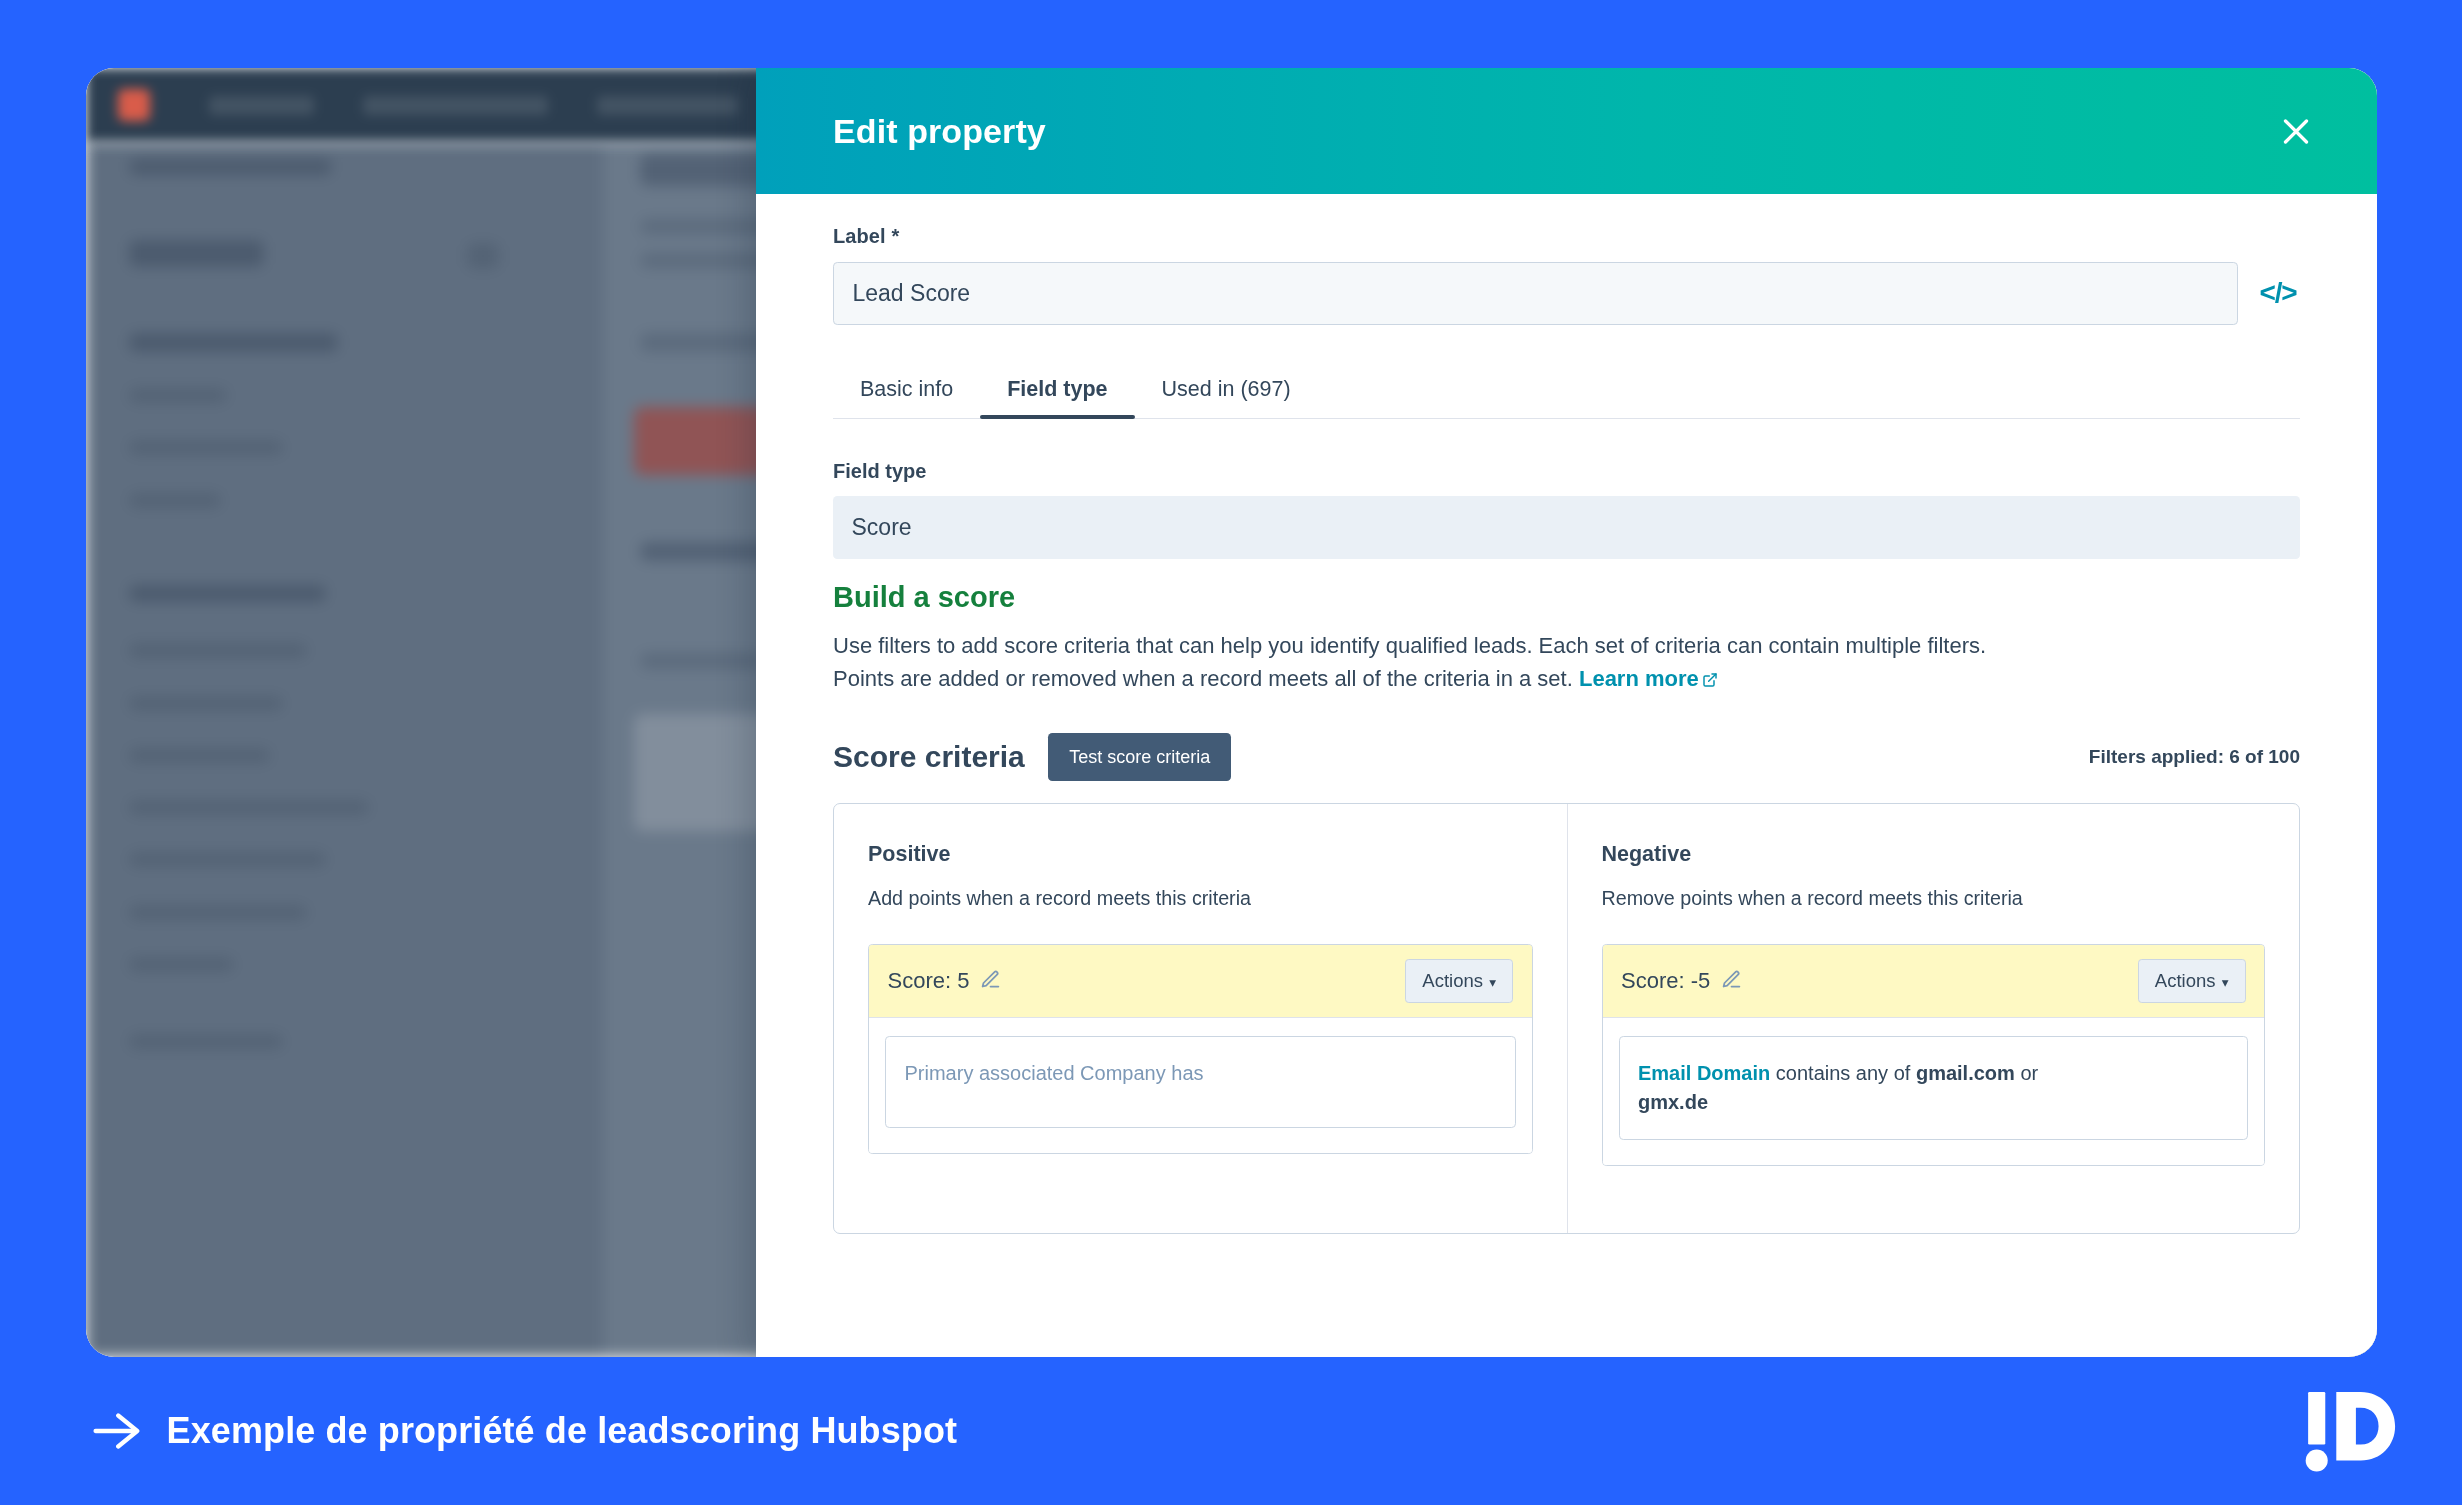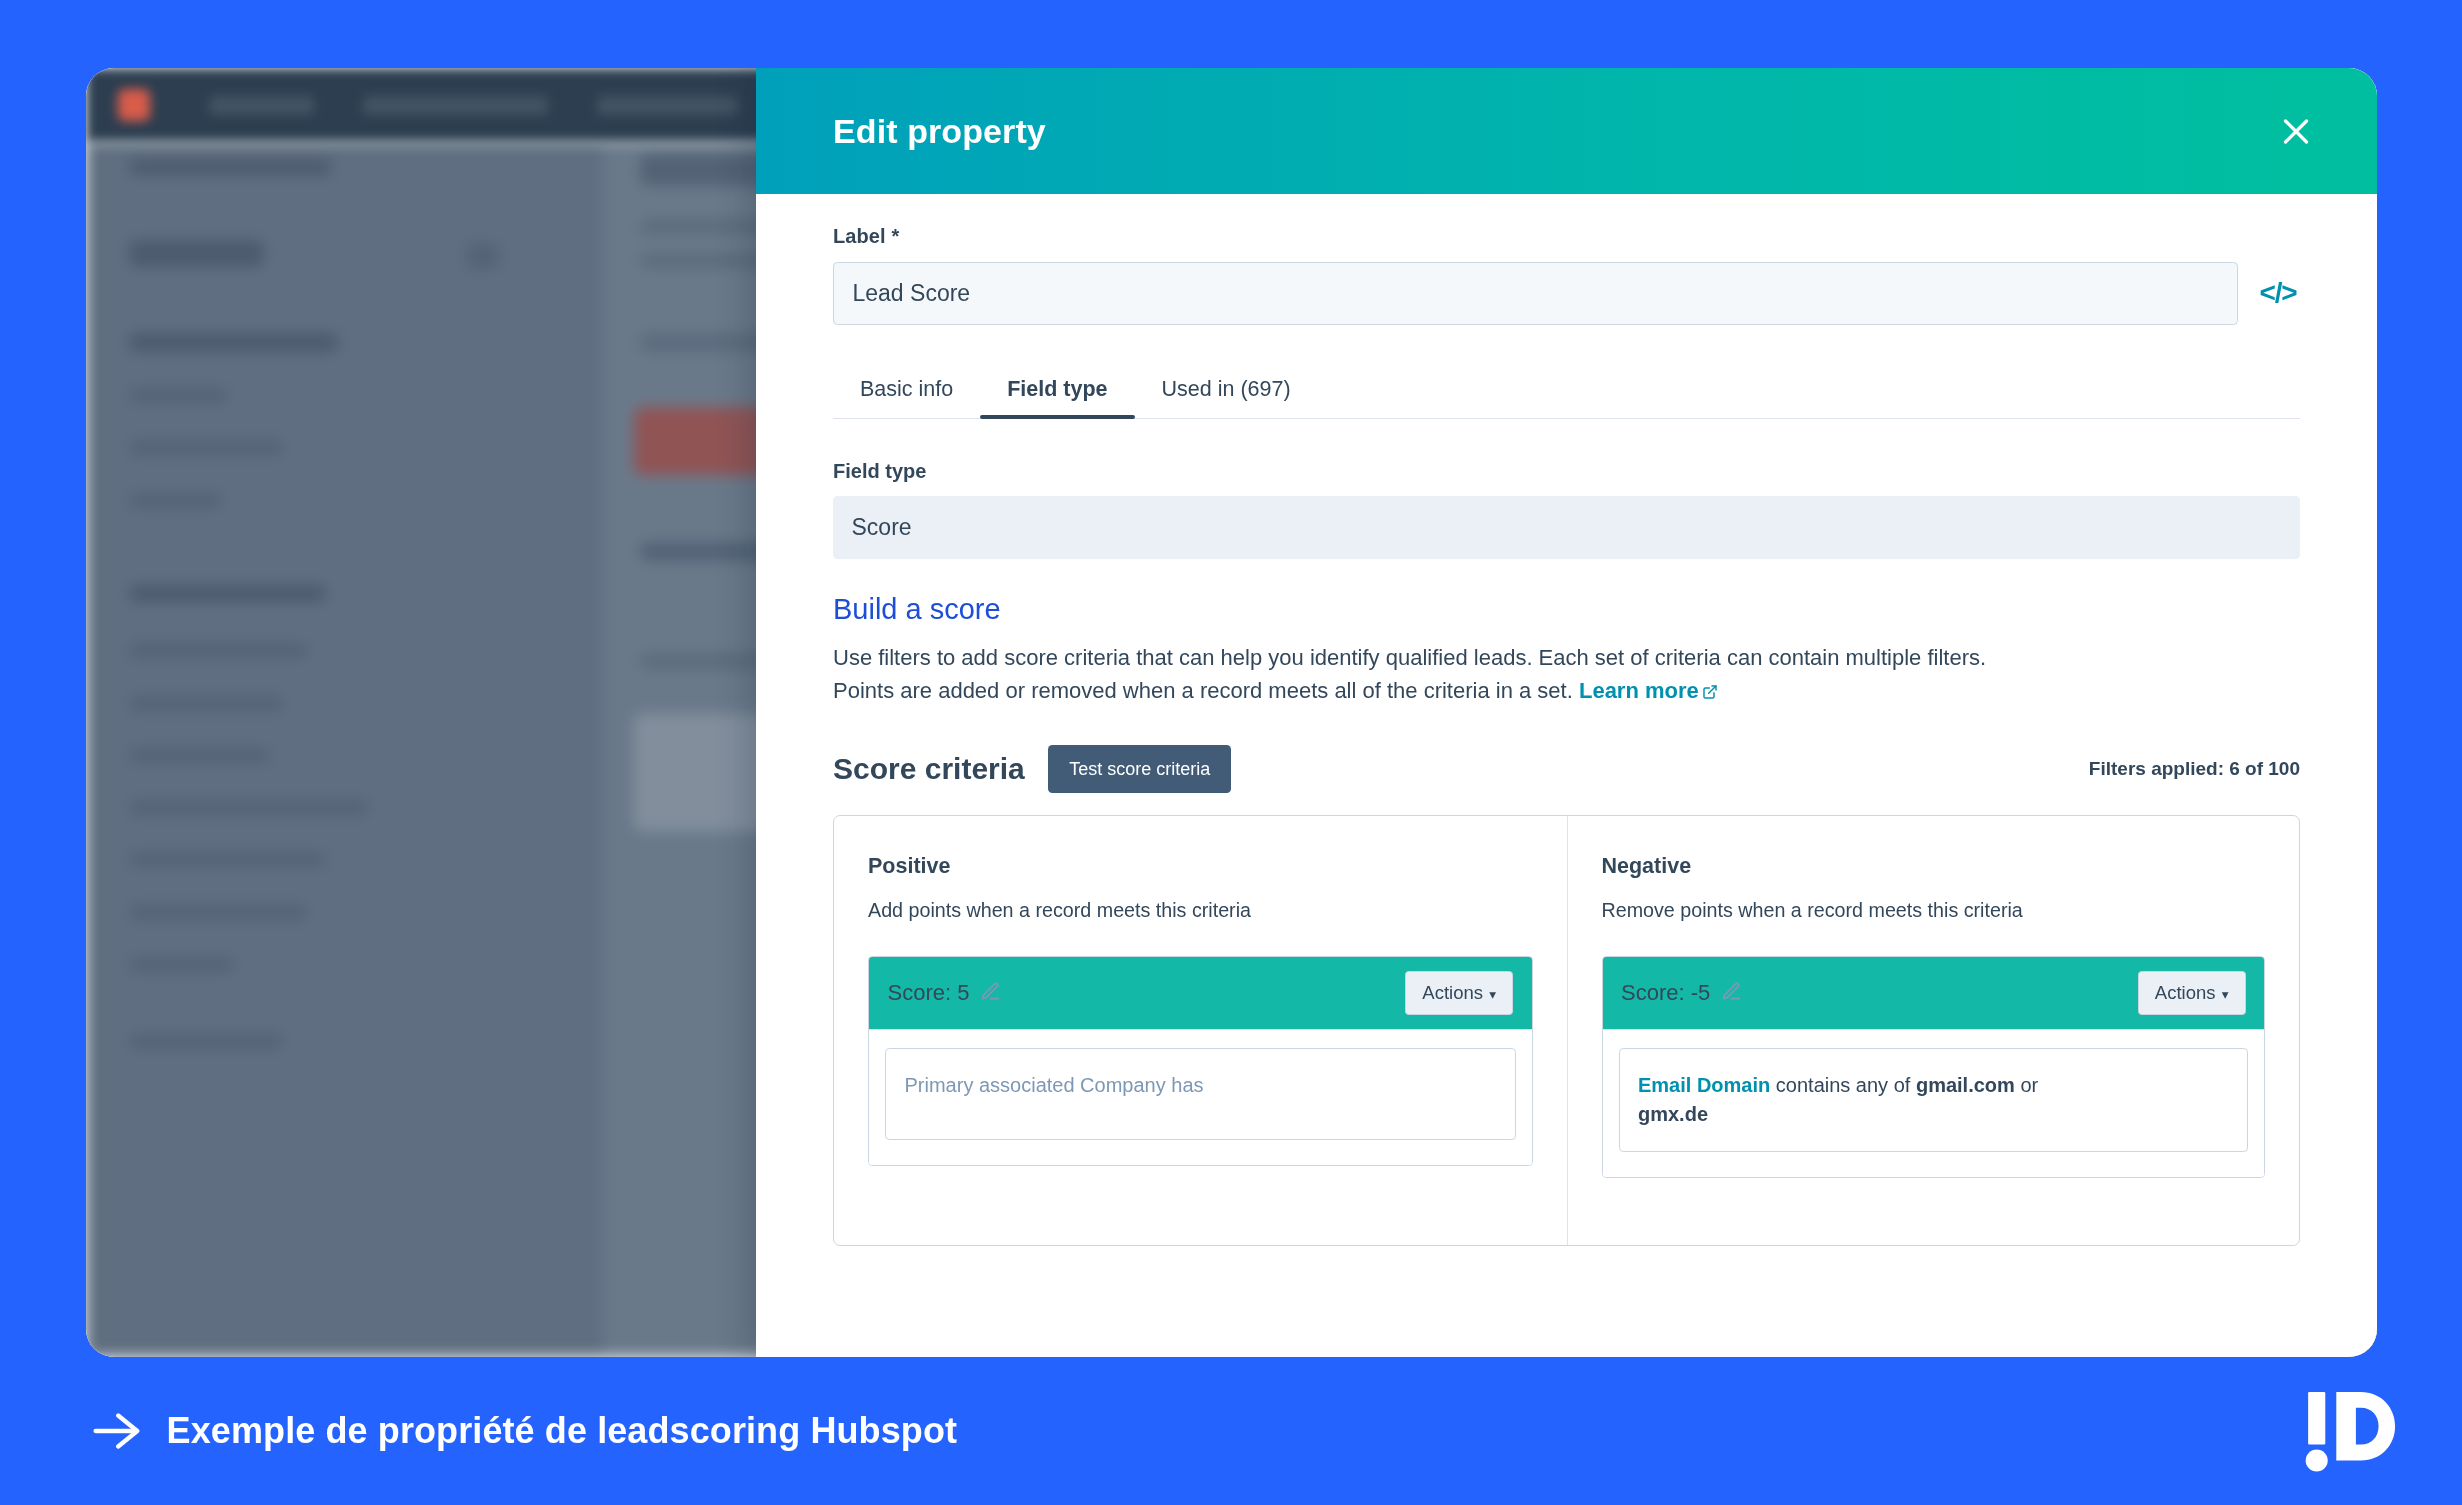--- a/index.html
+++ b/index.html
@@ -166,23 +166,23 @@
     background: #eaf0f6;
     border-radius: 4.3px;
     display: flex; align-items: center;
     padding: 0 18.5px;
     font-size: 23px;
     color: #33475b;
   }
 
   #build-title {
     font-size: 29px;
-    font-weight: normal;
-    color: #1d4ed8;
-    margin-top: 34px;
+    font-weight: bold;
+    color: #15803d;
+    margin-top: 22px;
   }
   .desc {
     font-size: 22px;
     line-height: 1.52;
     color: #33475b;
     margin-top: 15px;
     max-width: 1489px;
   }
   .link {
     color: #0091ae;
@@ -249,21 +249,21 @@
     color: #33475b;
     margin-top: 19.7px;
   }
   .score-box {
     margin-top: 34px;
     border: 0.6px solid #cbd6e2;
     border-radius: 4.3px;
     overflow: hidden;
   }
   .score-head {
-    background: #14b8a6;
+    background: #fef9c3;
     height: 73px;
     display: flex; align-items: center;
     padding: 0 18.5px;
     border-bottom: 0.6px solid #dfe3eb;
   }
   .score-text {
     font-size: 22px;
     color: #33475b;
   }
   .pencil {

